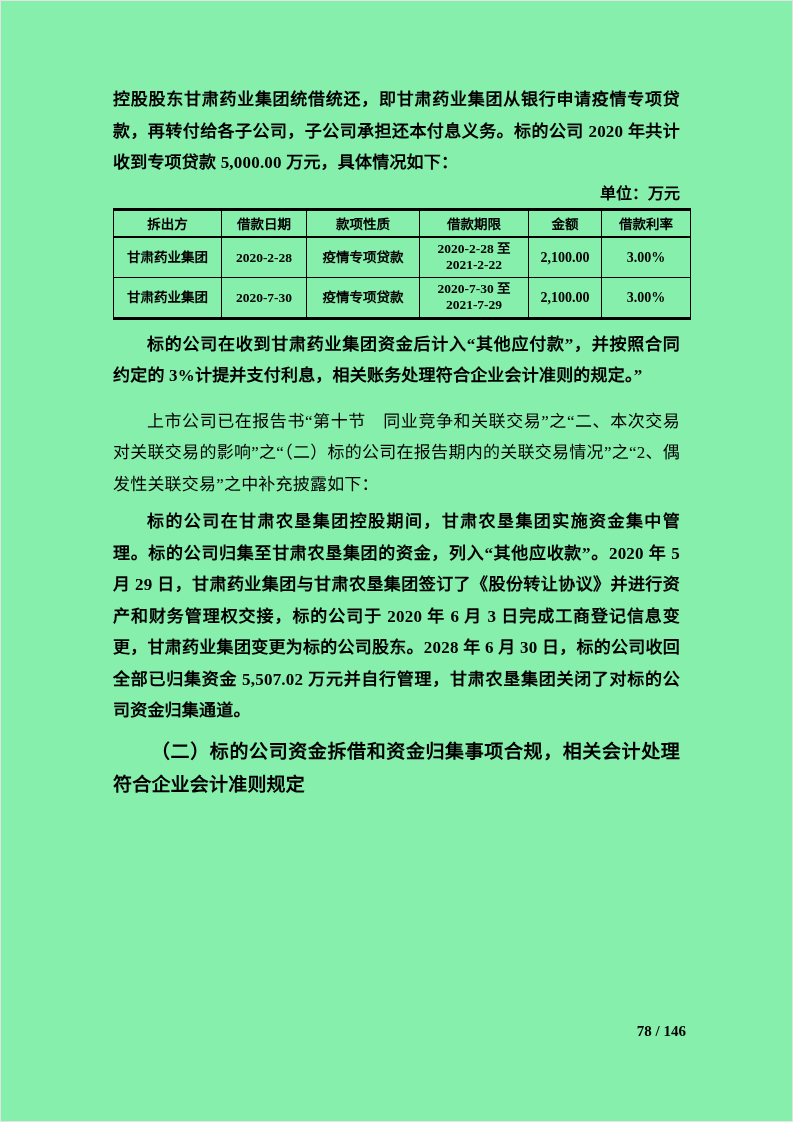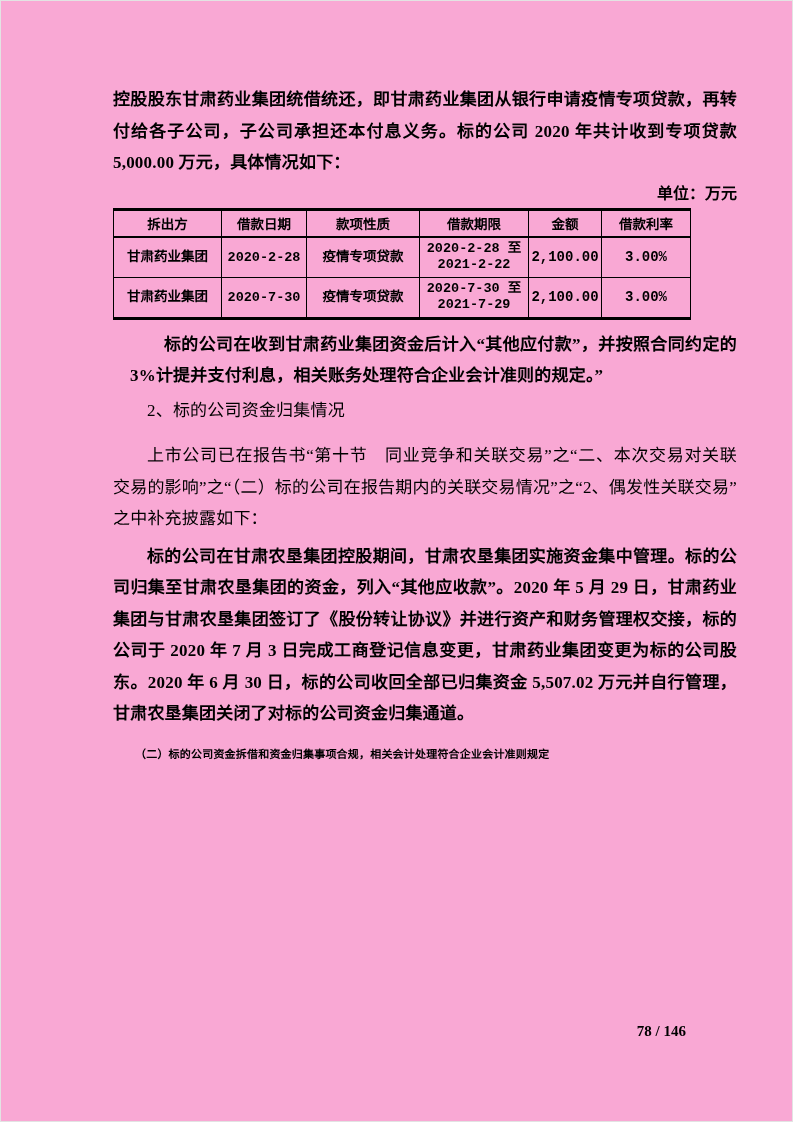--- a/index.html
+++ b/index.html
@@ -5,23 +5,23 @@
   html, body {
     margin: 0;
     padding: 0;
     background: #ffffff;
   }
   .page {
     position: relative;
     width: 793px;
     height: 1122px;
     box-sizing: border-box;
-    background: #f9a8d4;
+    background: #86efac;
     border: 1px solid #e3e3e3;
-    padding: 83px 55px 0 112px;
+    padding: 83px 112px 0 112px;
     font-family: "Liberation Serif", serif;
     color: #000000;
     overflow: hidden;
   }
   .para {
     margin: 0;
     font-size: 17px;
     line-height: 31.5px;
     text-align: justify;
     text-indent: 2em;
@@ -42,21 +42,20 @@
 
   table.loan-table {
     margin-top: 3px;
     width: 577px;
     border-collapse: collapse;
     table-layout: fixed;
     border-top: 3px solid #000;
     border-bottom: 3px solid #000;
     border-left: 1px solid #000;
     border-right: 1px solid #000;
-    font-family: Liberation Mono, monospace;
   }
   table.loan-table th,
   table.loan-table td {
     border: 1px solid #000;
     font-weight: bold;
     text-align: center;
     vertical-align: middle;
     padding: 0;
     overflow: hidden;
   }
@@ -69,33 +68,33 @@
     height: 39px;
     font-size: 13.5px;
     line-height: 17px;
   }
   table.loan-table td.amount-cell,
   table.loan-table td.rate-cell {
     font-size: 14px;
   }
   .period-line { display: block; line-height: 16.5px; }
 
-  .m-after-table { margin-top: 9px; margin-left: 17px; }
+  .m-after-table { margin-top: 9px; }
   .m-item2       { margin-top: 3px; }
   .m-disclosure  { margin-top: 14px; }
   .m-quote-head  { margin-top: 5px; }
   .m-coll1       { margin-top: 6px; }
   .m-coll2       { margin-top: 5px; }
   .m-compliance  { margin-top: 2px; }
 
   .heading-hei {
     margin: 8px 0 0 0;
     font-family: "Liberation Sans", sans-serif;
     font-weight: bold;
-    font-size: 11px;
+    font-size: 19px;
     line-height: 33px;
     text-align: justify;
     text-indent: 2em;
     letter-spacing: 0.2px;
   }
 
   .page-number {
     position: absolute;
     top: 1022px;
     right: 106px;
@@ -153,26 +152,25 @@
           <span class="period-line">2021-7-29</span>
         </td>
         <td class="amount-cell">2,100.00</td>
         <td class="rate-cell">3.00%</td>
       </tr>
     </tbody>
   </table>
 
   <p class="para bold-kai m-after-table">标的公司在收到甘肃药业集团资金后计入“其他应付款”，并按照合同约定的 3%计提并支付利息，相关账务处理符合企业会计准则的规定。”</p>
 
-  <p class="para regular m-item2">2、标的公司资金归集情况</p>
 
   <p class="para regular m-disclosure">上市公司已在报告书“第十节　同业竞争和关联交易”之“二、本次交易对关联交易的影响”之“（二）标的公司在报告期内的关联交易情况”之“2、偶发性关联交易”之中补充披露如下：</p>
 
 
-  <p class="para bold-kai m-coll1">标的公司在甘肃农垦集团控股期间，甘肃农垦集团实施资金集中管理。标的公司归集至甘肃农垦集团的资金，列入“其他应收款”。2020 年 5 月 29 日，甘肃药业集团与甘肃农垦集团签订了《股份转让协议》并进行资产和财务管理权交接，标的公司于 2020 年 7 月 3 日完成工商登记信息变更，甘肃药业集团变更为标的公司股东。2020 年 6 月 30 日，标的公司收回全部已归集资金 5,507.02 万元并自行管理，甘肃农垦集团关闭了对标的公司资金归集通道。</p>
+  <p class="para bold-kai m-coll1">标的公司在甘肃农垦集团控股期间，甘肃农垦集团实施资金集中管理。标的公司归集至甘肃农垦集团的资金，列入“其他应收款”。2020 年 5 月 29 日，甘肃药业集团与甘肃农垦集团签订了《股份转让协议》并进行资产和财务管理权交接，标的公司于 2020 年 6 月 3 日完成工商登记信息变更，甘肃药业集团变更为标的公司股东。2028 年 6 月 30 日，标的公司收回全部已归集资金 5,507.02 万元并自行管理，甘肃农垦集团关闭了对标的公司资金归集通道。</p>
 
 
   <h3 class="heading-hei">（二）标的公司资金拆借和资金归集事项合规，相关会计处理符合企业会计准则规定</h3>
 
 
   <div class="page-number">78 / 146</div>
 
 </div>
 
 </body></html>

